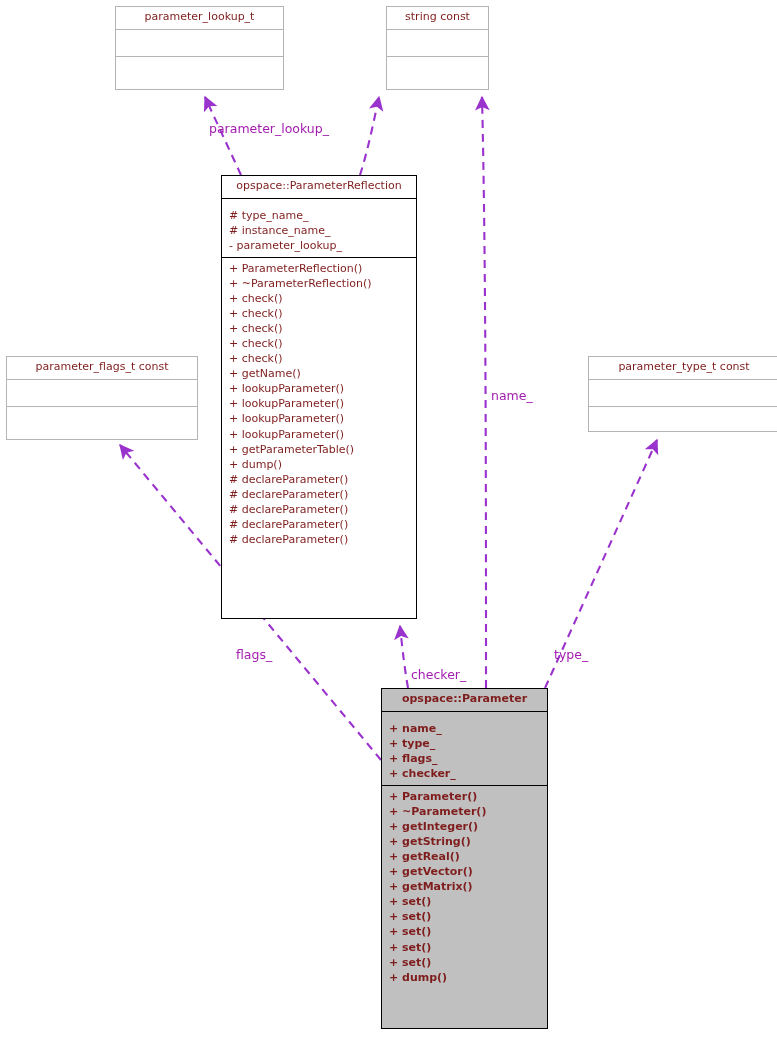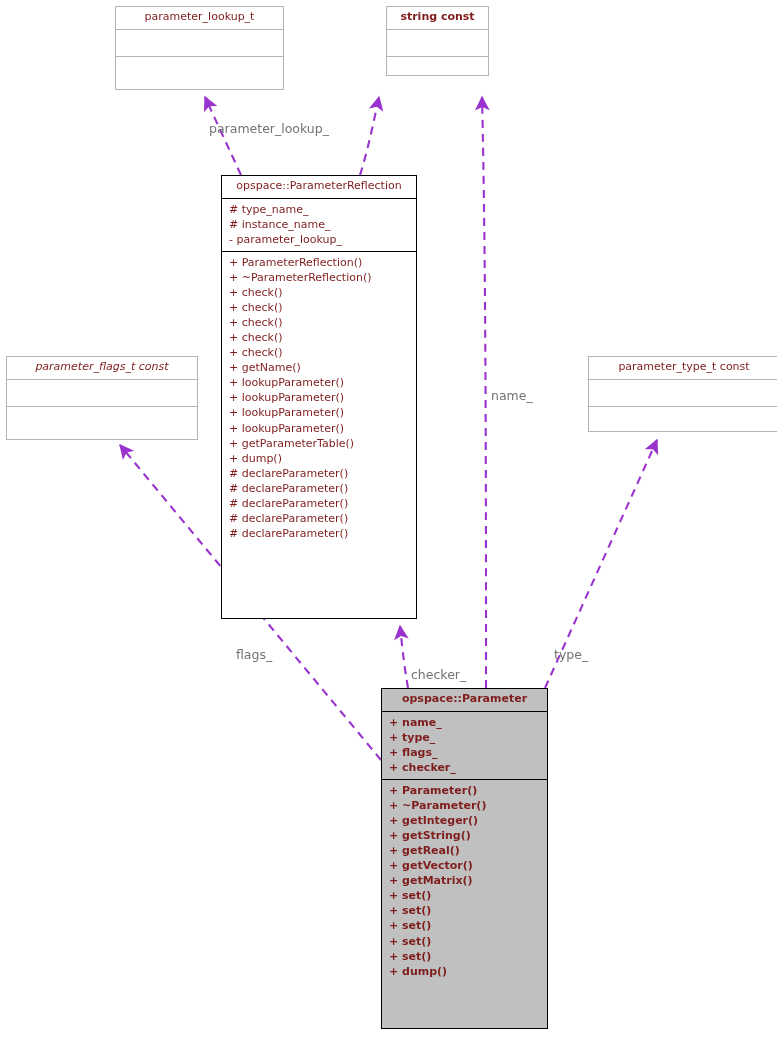--- a/index.html
+++ b/index.html
@@ -55,33 +55,34 @@
     box-sizing: border-box;
     padding: 3px 7px 4px 7px;
     line-height: 1.37;
     white-space: nowrap;
   }
   .node .compartment.attrs {
     border-bottom: 1px solid #b4b4b4;
   }
   .node.solid .compartment.attrs {
     border-bottom: 1.5px solid #000000;
+    margin-top: 6px;
   }
   .node .row {
     white-space: pre;
   }
   
   .node.stub .compartment {
     height: 27px;
     padding: 0;
   }
   .edge-label {
     position: absolute;
     font-size: 12.5px;
-    color: #737373;
+    color: #a21caf;
     white-space: nowrap;
     line-height: 1.35;
   }
 </style>
 </head>
 <body>
 
 <div id="diagram">
 
   <svg id="edges" viewBox="0 0 777 1037" width="777" height="1037" xmlns="http://www.w3.org/2000/svg">
@@ -103,27 +104,27 @@
 
     <path d="M 545,688 L 657,440" fill="none" stroke="#9a32cd" stroke-width="2.1" stroke-dasharray="8,6" marker-end="url(#arrowOpen)"></path>
   </svg>
 
   <div class="node stub" style="left:115px; top:6px; width:169px; height:84px;">
     <div class="title">parameter_lookup_t</div>
     <div class="compartment attrs"></div>
     <div class="compartment ops"></div>
   </div>
 
-  <div class="node stub" style="left:386px; top:6px; width:103px; height:70px;font-weight:bold;">
+  <div class="node stub" style="left:386px; top:6px; width:103px; height:84px;">
     <div class="title">string const</div>
     <div class="compartment attrs"></div>
     <div class="compartment ops"></div>
   </div>
 
-  <div class="node stub" style="left:6px; top:356px; width:192px; height:84px;font-style:italic;">
+  <div class="node stub" style="left:6px; top:356px; width:192px; height:84px;">
     <div class="title">parameter_flags_t const</div>
     <div class="compartment attrs"></div>
     <div class="compartment ops"></div>
   </div>
 
   <div class="node stub" style="left:588px; top:356px; width:192px; height:76px;">
     <div class="title">parameter_type_t const</div>
     <div class="compartment attrs"></div>
     <div class="compartment ops"></div>
   </div>

